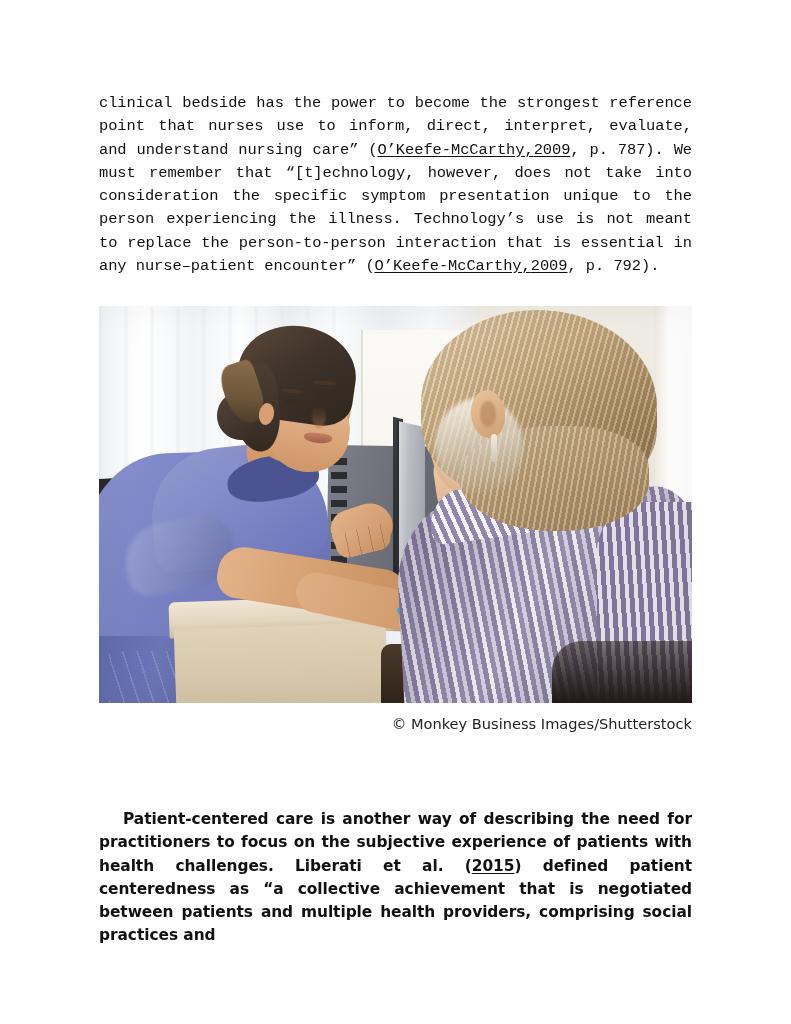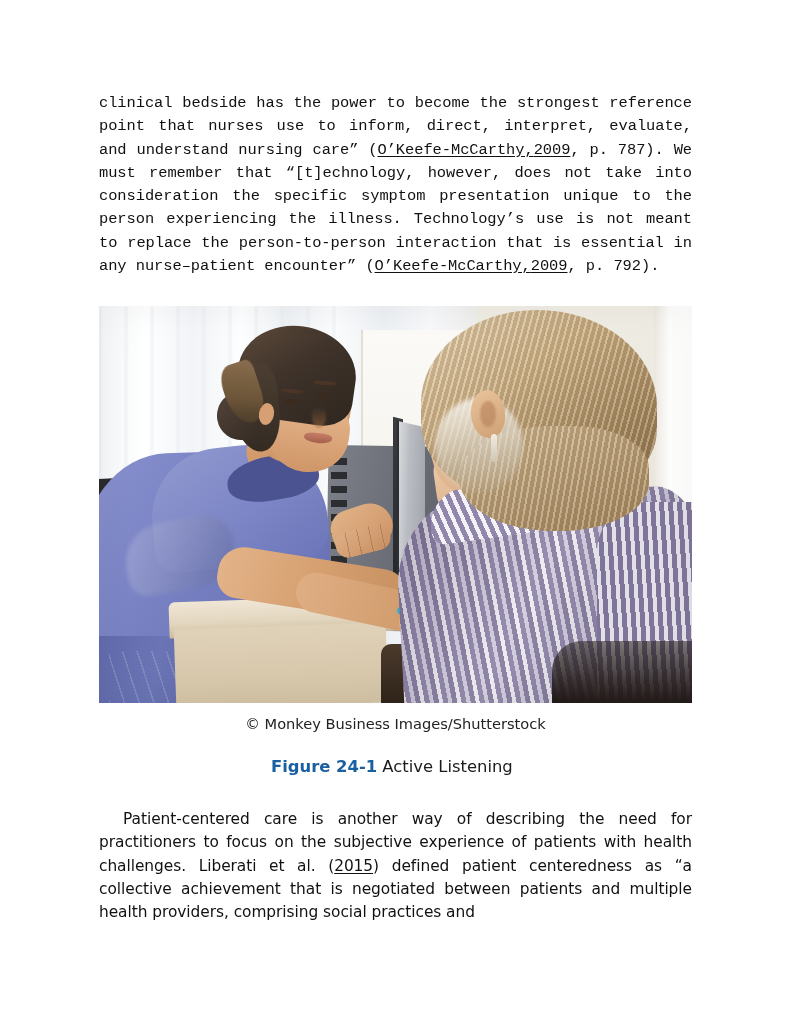--- a/index.html
+++ b/index.html
@@ -27,21 +27,21 @@
   
   .para {
     font-size: 15.4px;
     line-height: 23.3px;
     text-align: justify;
     text-justify: inter-word;
     color: #111111;
     margin: 0;
     letter-spacing: -0.05px;
   }
-  .para.indent { text-indent: 24px; }
+  .para.indent { text-indent: 24px; font-weight: bold; }
 
   .cite-link {
     text-decoration: underline;
     text-underline-offset: 1.5px;
     color: #111111;
   }
 
   
   .figure-wrap {
     position: absolute;
@@ -488,21 +488,21 @@
     box-shadow: inset 0 0 40px rgba(0,0,0,0.05);
     pointer-events: none;
   }
 
   
   .credit {
     position: absolute;
     left: 99px;
     top: 714px;
     width: 593px;
-    text-align: center;
+    text-align: right;
     font-size: 14.6px;
     line-height: 20px;
     color: #222222;
   }
   .caption {
     position: absolute;
     left: 271px;
     top: 756px;
     font-size: 16.4px;
     line-height: 22px;
@@ -606,19 +606,18 @@
       <div class="pat-ear-in"></div>
       <div class="pat-earring"></div>
 
       <div class="fg-dark-right"></div>
       <div class="photo-vignette"></div>
     </div>
   </div>
 
   <div class="credit">© Monkey Business Images/Shutterstock</div>
 
-  <div class="caption"><span class="caption-label">Figure 24-1</span><span> </span><span>Active Listening</span></div>
 
   <div class="para-bottom">
     <p class="para indent"><span>Patient-centered care is another way of describing the need for practitioners to focus on the subjective experience of patients with health challenges. Liberati et al. (</span><a class="cite-link" href="#">2015</a><span>) defined patient centeredness as “a collective achievement that is negotiated between patients and multiple health providers, comprising social practices and</span></p>
   </div>
 
 </div>
 
 </body></html>

